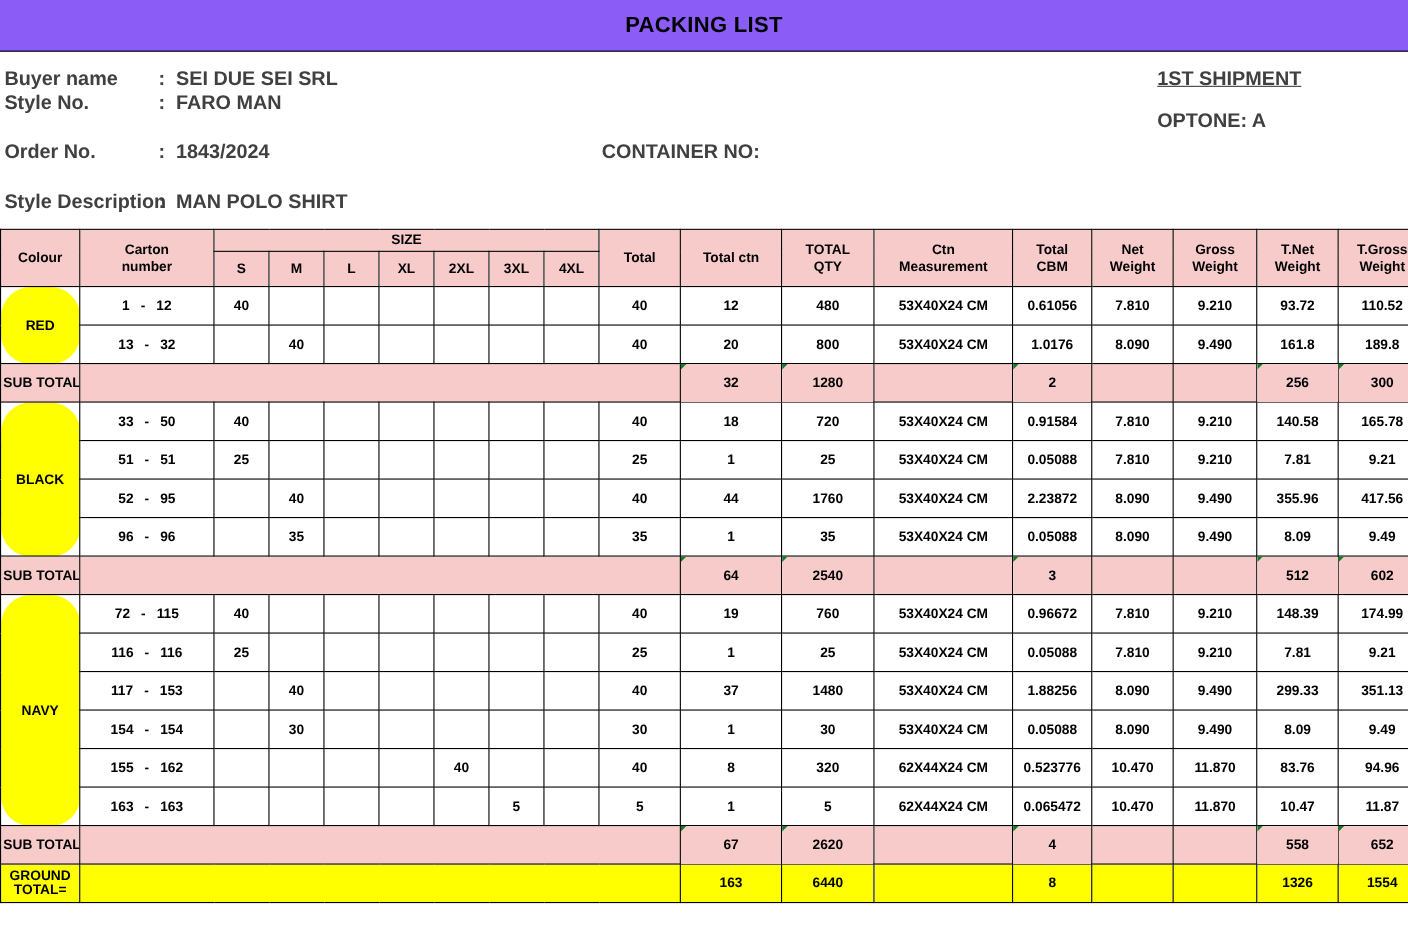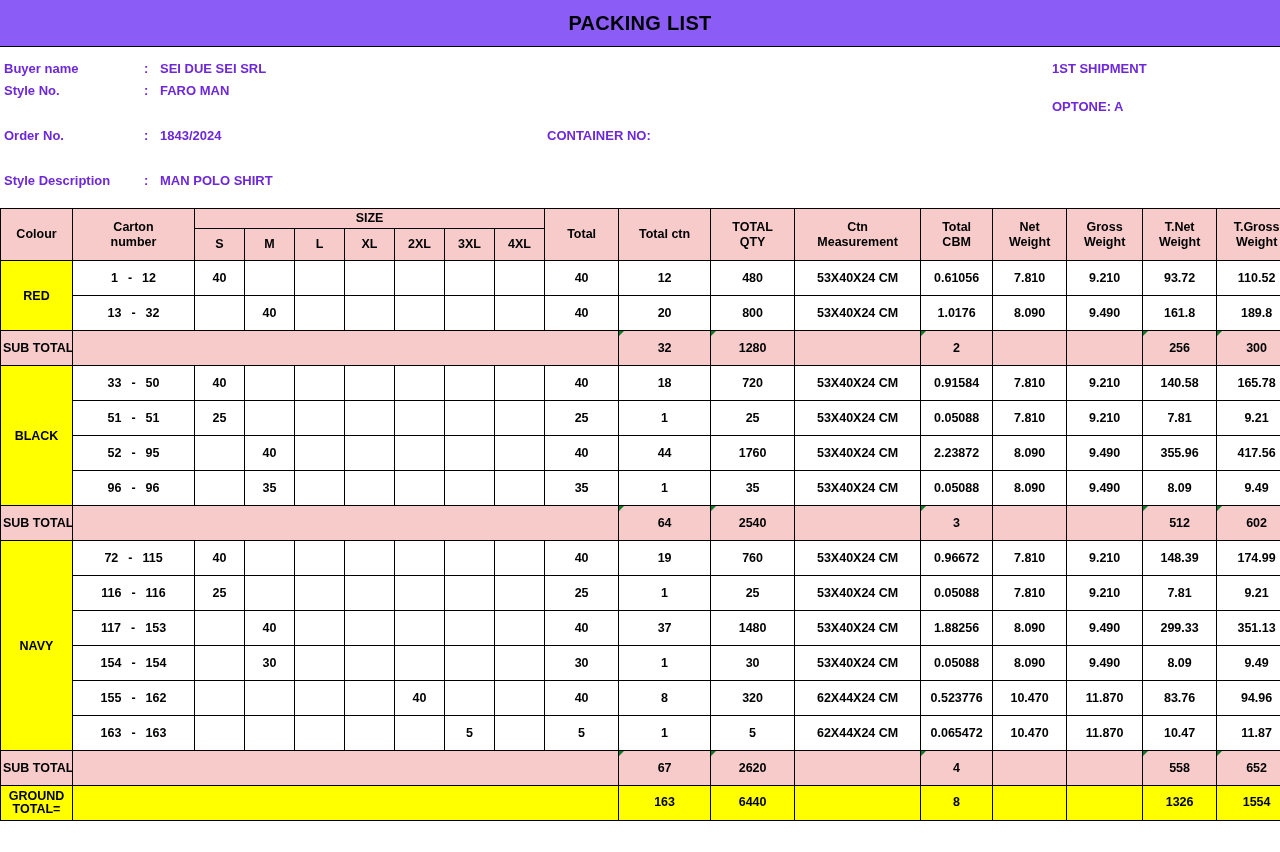--- a/index.html
+++ b/index.html
@@ -33,34 +33,34 @@
   }
 
   
   .header-block {
     position: relative;
     height: 161px;
     padding: 0;
   }
   .hdr-line {
     position: absolute;
-    font-size: 13px;
+    font-size: 18px;
     font-weight: bold;
-    color: #6d28d9;
+    color: #404040;
     white-space: nowrap;
   }
   .hdr-label { display: inline-block; }
   .hdr-colon { display: inline-block; }
   .hdr-value { display: inline-block; }
 
   .row-buyer   { left: 4px;  top: 14px; }
   .row-style   { left: 4px;  top: 36px; }
   .row-order   { left: 4px;  top: 81px; }
   .row-desc    { left: 4px;  top: 126px; }
-  .row-shipment{ left: 1052px; top: 14px; }
+  .row-shipment{ left: 1052px; top: 14px; text-decoration: underline; }
   .row-optone  { left: 1052px; top: 52px; }
   .row-container { left: 547px; top: 81px; }
 
   .lbl-w1 { width: 140px; }
   .lbl-w2 { width: 140px; }
   .colon-w { width: 16px; }
 
   
   table.pl {
     border-collapse: collapse;
@@ -84,20 +84,21 @@
     font-size: 12.5px;
     line-height: 1.15;
   }
   th.size-span { height: 20px; }
   tbody td { height: 35px; background: #ffffff; }
 
   td.colour-cell {
     background: #ffff00;
     font-size: 12.5px;
     font-weight: bold;
+    border-radius: 27px;
   }
   tr.subtotal td {
     background: #f8cbcb;
     height: 35px;
   }
   tr.grand td {
     background: #ffff00;
     height: 35px;
     line-height: 1.05;
   }

